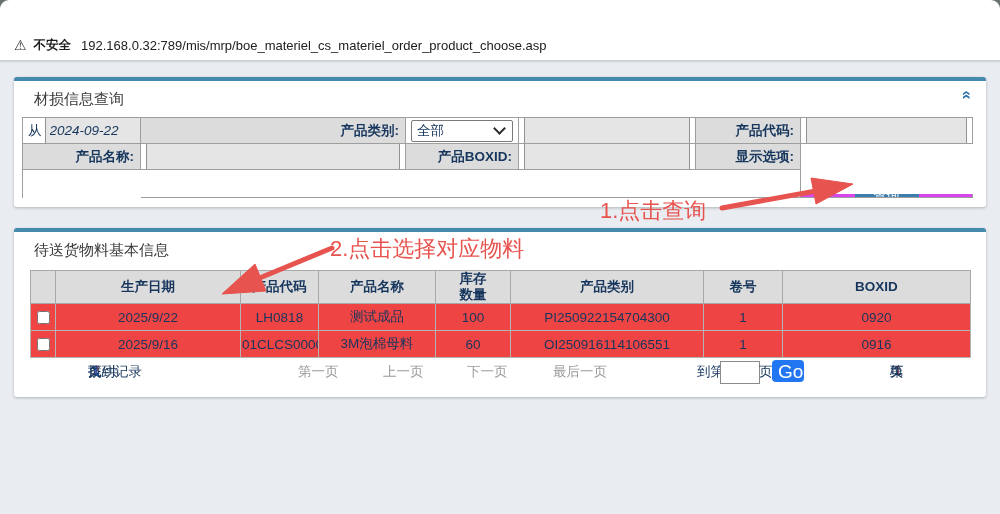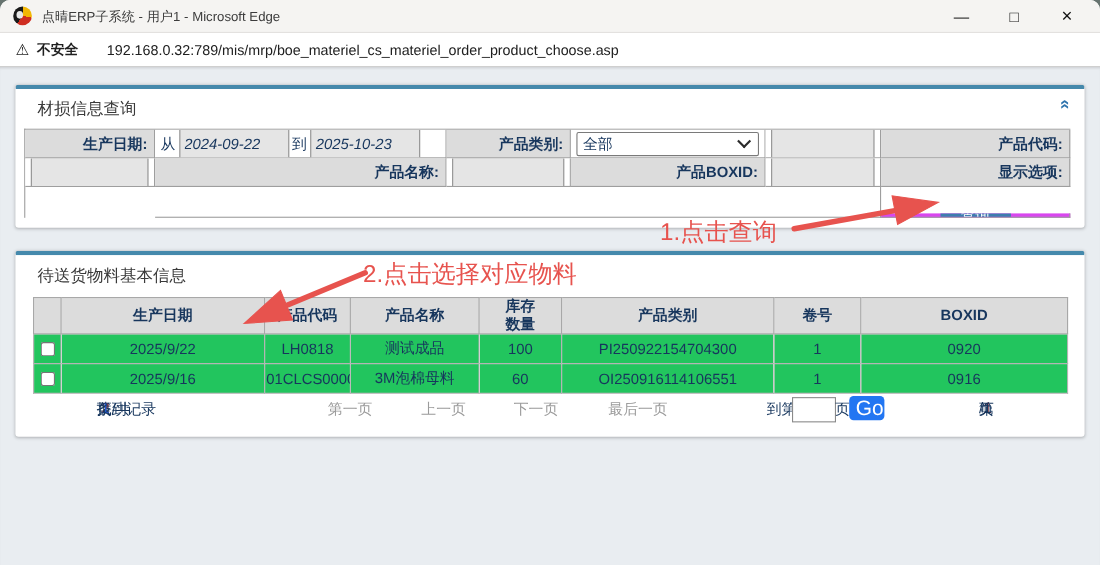--- a/index.html
+++ b/index.html
@@ -14,21 +14,21 @@
   .favicon::after{content:"";position:absolute;left:3px;top:4px;width:6px;height:7px;border-radius:50%;background:#fff;opacity:.9;}
   .win-title{position:absolute;left:38px;top:7px;font-size:12px;color:#3c3c3c;white-space:nowrap;}
   .win-controls{position:absolute;right:6px;top:0;height:29px;display:flex;}
   .win-btn{width:48px;height:29px;display:flex;align-items:center;justify-content:center;font-size:14px;color:#111;cursor:default;}
   .win-btn.close{font-size:17px;}
 
   
   .urlbar{position:absolute;top:30px;left:0;right:0;height:30px;background:#fff;border-bottom:1px solid #cfcfcf;display:flex;align-items:center;}
   .warn-icon{margin-left:14px;font-size:14px;color:#1f1f1f;}
   .sec-label{margin-left:7px;font-size:12.5px;color:#1f1f1f;font-weight:bold;}
-  .url-text{margin-left:26px;font-size:13px;color:#202020;white-space:nowrap;}
+  .url-text{margin-left:10px;font-size:13px;color:#202020;white-space:nowrap;}
 
   
   .content{position:absolute;top:61px;left:0;right:0;bottom:0;background:#e9edf1;box-shadow:inset 0 2px 2px -1px rgba(0,0,0,.12);}
   .panel{position:absolute;background:#fff;border-top:4px solid #4589ac;border-radius:3px;box-shadow:0 1px 3px rgba(0,0,0,.25);}
   #panel-query{left:14px;top:16px;width:972px;height:126px;}
   #panel-materials{left:14px;top:167px;width:972px;height:165px;}
   .panel-title{position:absolute;left:20px;top:9px;font-size:15px;color:#3a3a3a;white-space:nowrap;}
   .collapse-btn{position:absolute;right:14px;top:5px;color:#2f74ad;font-size:16px;font-weight:bold;transform:rotate(90deg);cursor:pointer;}
 
   
@@ -45,21 +45,21 @@
   .ti{box-sizing:border-box;height:28px;border:1px solid #919191;font-size:13.5px;color:#17365d;padding:0 4px;font-family:inherit;background:#e5e5e5;font-style:italic;}
   .ti.date{width:100px;}
   .ti.wide{flex:1;margin:0 3px;min-width:0;}
   .sel-box{flex:1;margin:0 3px;height:22px;box-sizing:border-box;border:1px solid #7a7a7a;border-radius:2px;display:flex;align-items:center;justify-content:space-between;padding:0 8px 0 5px;font-size:13.5px;color:#17365d;background:#fff;cursor:default;}
   .chev{width:7px;height:7px;border-right:2px solid #2b2b2b;border-bottom:2px solid #2b2b2b;transform:rotate(45deg);margin-top:-4px;}
   .btn-query{width:64px;height:23px;background:#3e7eae;color:#fff;border:none;border-radius:3px;font-size:13px;font-family:inherit;display:flex;align-items:center;justify-content:center;cursor:pointer;}
 
   
   .mtable{position:absolute;left:16px;top:38px;border-collapse:collapse;table-layout:fixed;width:940px;border:1px solid #9e9e9e;}
   .mtable th{background:#dcdcdc;color:#17365d;font-weight:bold;font-size:13.5px;border:1px solid #a8a8a8;height:32px;padding:0;line-height:1.15;}
-  .mtable td{background:#22c55e;color:#17365d;font-size:13.5px;border:1px solid #b4b4b4;height:26px;text-align:center;padding:0 1px;overflow:hidden;white-space:nowrap;}
+  .mtable td{background:#ef4444;color:#17365d;font-size:13.5px;border:1px solid #b4b4b4;height:26px;text-align:center;padding:0 1px;overflow:hidden;white-space:nowrap;}
   .cb{width:13px;height:13px;margin:0;vertical-align:middle;}
 
   
   .pg{position:absolute;top:131px;left:0;width:100%;height:22px;font-size:13.5px;color:#17365d;}
   .pg span{position:absolute;white-space:nowrap;}
   .pg .lnk{color:#9b9b9b;cursor:default;}
   .num-red{color:#e1342c;margin:0 4px;}
   .num-blue{color:#2257d0;margin:0 4px;}
   .pg-input{position:absolute;left:706px;top:-2px;width:34px;height:19px;box-sizing:content-box;border:1px solid #8a8a8a;font-family:inherit;font-size:13px;color:#17365d;text-align:center;}
   .pg-go{position:absolute;left:758px;top:-3px;width:32px;height:22px;background:#2276f2;color:#fff;border:none;border-radius:4px;font-size:19px;font-family:inherit;cursor:pointer;}
@@ -71,45 +71,35 @@
   #ann1{left:600px;top:135px;}
   #ann2{left:330px;top:173px;}
   .arrow-overlay{position:absolute;inset:0;z-index:55;pointer-events:none;}
 </style>
 </head>
 <body>
 
 <div class="screen">
   <div class="window">
 
-    <div class="titlebar">
-      <div class="favicon"></div>
-      <div class="win-title">点晴ERP子系统 - 用户1 - Microsoft Edge</div>
-      <div class="win-controls">
-        <div class="win-btn">—</div>
-        <div class="win-btn">□</div>
-        <div class="win-btn close">×</div>
-      </div>
-    </div>
 
     <div class="urlbar">
       <span class="warn-icon">⚠</span>
       <span class="sec-label">不安全</span>
       <span class="url-text">192.168.0.32:789/mis/mrp/boe_materiel_cs_materiel_order_product_choose.asp</span>
     </div>
 
     <div class="content">
 
       <div class="panel" id="panel-query">
         <div class="panel-title">材损信息查询</div>
         <div class="collapse-btn">«</div>
 
         <div class="form-grid">
 
-          <div class="fc fl">生产日期:</div>
           <div class="fc fv">
             <span class="dlbl">从</span>
             <input class="ti date" value="2024-09-22" style="">
             <span class="dlbl">到</span>
             <input class="ti date" value="2025-10-23" style="">
           </div>
           <div class="fc fl">产品类别:</div>
           <div class="fc fv">
             <div class="sel-box">
               <span>全部</span>

